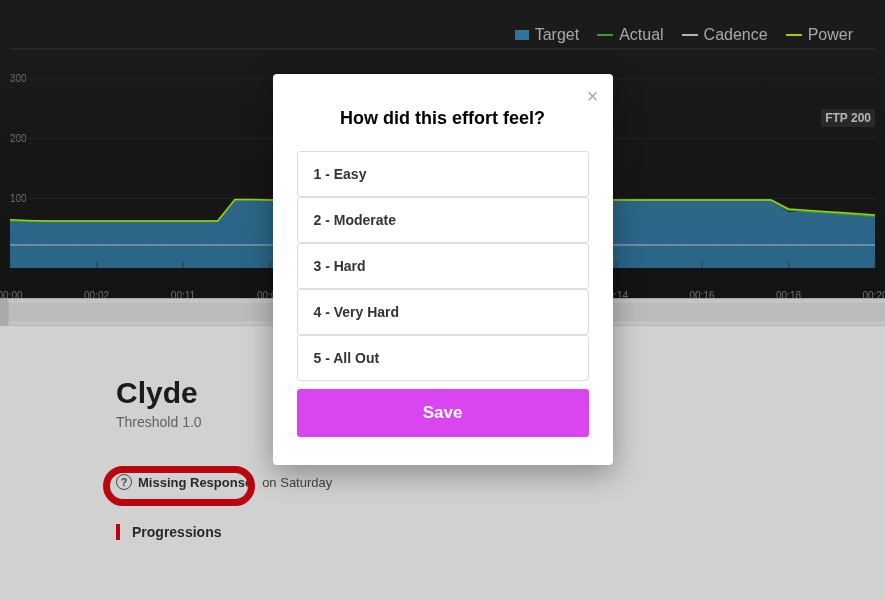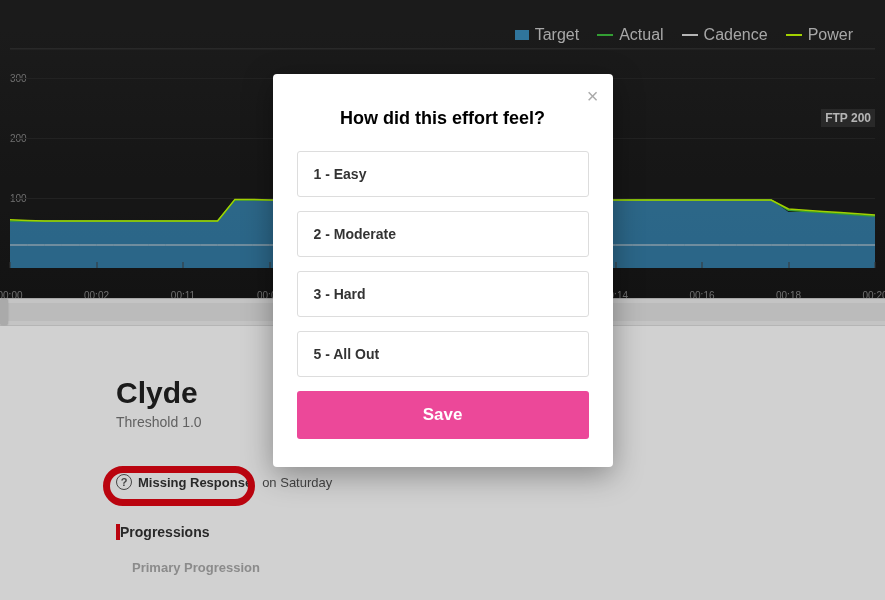--- a/index.html
+++ b/index.html
@@ -37,32 +37,32 @@
   .details { padding:50px 0 0 116px; }
   .wk-title { font-size:30px; font-weight:800; color:#222; }
   .wk-sub { font-size:14px; color:#777; margin-top:4px; }
 
   .missing-row { margin-top:44px; display:flex; align-items:center; gap:10px; font-size:13px; color:#555; }
   .missing-badge { display:inline-flex; align-items:center; gap:6px; font-weight:600; color:#333; }
   .q-icon { width:16px; height:16px; border:1.5px solid #555; border-radius:50%; display:inline-flex; align-items:center; justify-content:center; font-size:11px; color:#555; font-weight:700; }
   .missing-highlight { position:absolute; border:7px solid #e30613; border-radius:22px; pointer-events:none; }
 
   .progressions { margin-top:34px; }
-  .prog-header { border-left:4px solid #e30613; font-weight:800; color:#333; font-size:14px; }
+  .prog-header { border-left:4px solid #e30613; padding-left:12px; font-weight:800; color:#333; font-size:14px; }
   .prog-sub { margin-top:20px; padding-left:16px; font-weight:700; color:#aaa; font-size:13px; }
 
   
   .dim { position:absolute; inset:0; background:rgba(0,0,0,0.18); }
 
   
   .modal { position:absolute; left:50%; top:74px; transform:translateX(-50%); width:340px; background:#fff; border-radius:4px; box-shadow:0 8px 30px rgba(0,0,0,.35); padding:24px 24px 28px; }
   .modal-close { position:absolute; top:12px; right:14px; font-size:20px; color:#aaa; cursor:pointer; line-height:1; }
   .modal-title { text-align:center; font-weight:800; font-size:18px; color:#000000; margin:10px 0 22px; }
-  .opt { border:1px solid #ddd; border-radius:3px; padding:14px 16px; font-weight:700; font-size:14px; color:#333; margin-bottom:14px; cursor:pointer; }
-  .save-btn { display:block; width:100%; background:#ec4899; color:#fff; border:none; padding:14px 0; font-weight:800; font-size:17px; border-radius:3px; cursor:pointer; margin-top:8px; }
+  .opt { border:1px solid #ddd; border-radius:3px; padding:14px 16px; font-weight:700; font-size:14px; color:#333; cursor:pointer; }
+  .save-btn { display:block; width:100%; background:#d946ef; color:#fff; border:none; padding:14px 0; font-weight:800; font-size:17px; border-radius:3px; cursor:pointer; margin-top:8px; }
 </style>
 </head>
 <body>
 <div class="root">
 
   <div class="chart-area">
     <div class="legend">
       <div class="legend-item">
         <span class="swatch target"></span>
         <span>Target</span>
@@ -138,34 +138,34 @@
       <div class="missing-row">
         <span class="missing-badge">
           <span class="q-icon">?</span>
           <span>Missing Response</span>
         </span>
         <span>on Saturday</span>
       </div>
 
       <div class="progressions">
         <div class="prog-header">Progressions</div>
-        <div class="prog-sub">Primary Progression</div>
       </div>
     </div>
   </div>
 
   <div class="missing-highlight" style="left:103px; top:466px; width:152px; height:40px;"></div>
 
   <div class="dim"></div>
 
   <div class="modal">
     <div class="modal-close">×</div>
     <div class="modal-title">How did this effort feel?</div>
     <div id="modal-options">
         <div class="opt">1 - Easy</div>
         <div class="opt">2 - Moderate</div>
         <div class="opt">3 - Hard</div>
+        <div class="opt">4 - Very Hard</div>
         <div class="opt">5 - All Out</div>
       </div>
     <button class="save-btn">Save</button>
   </div>
 
 </div>
 
 </body></html>

